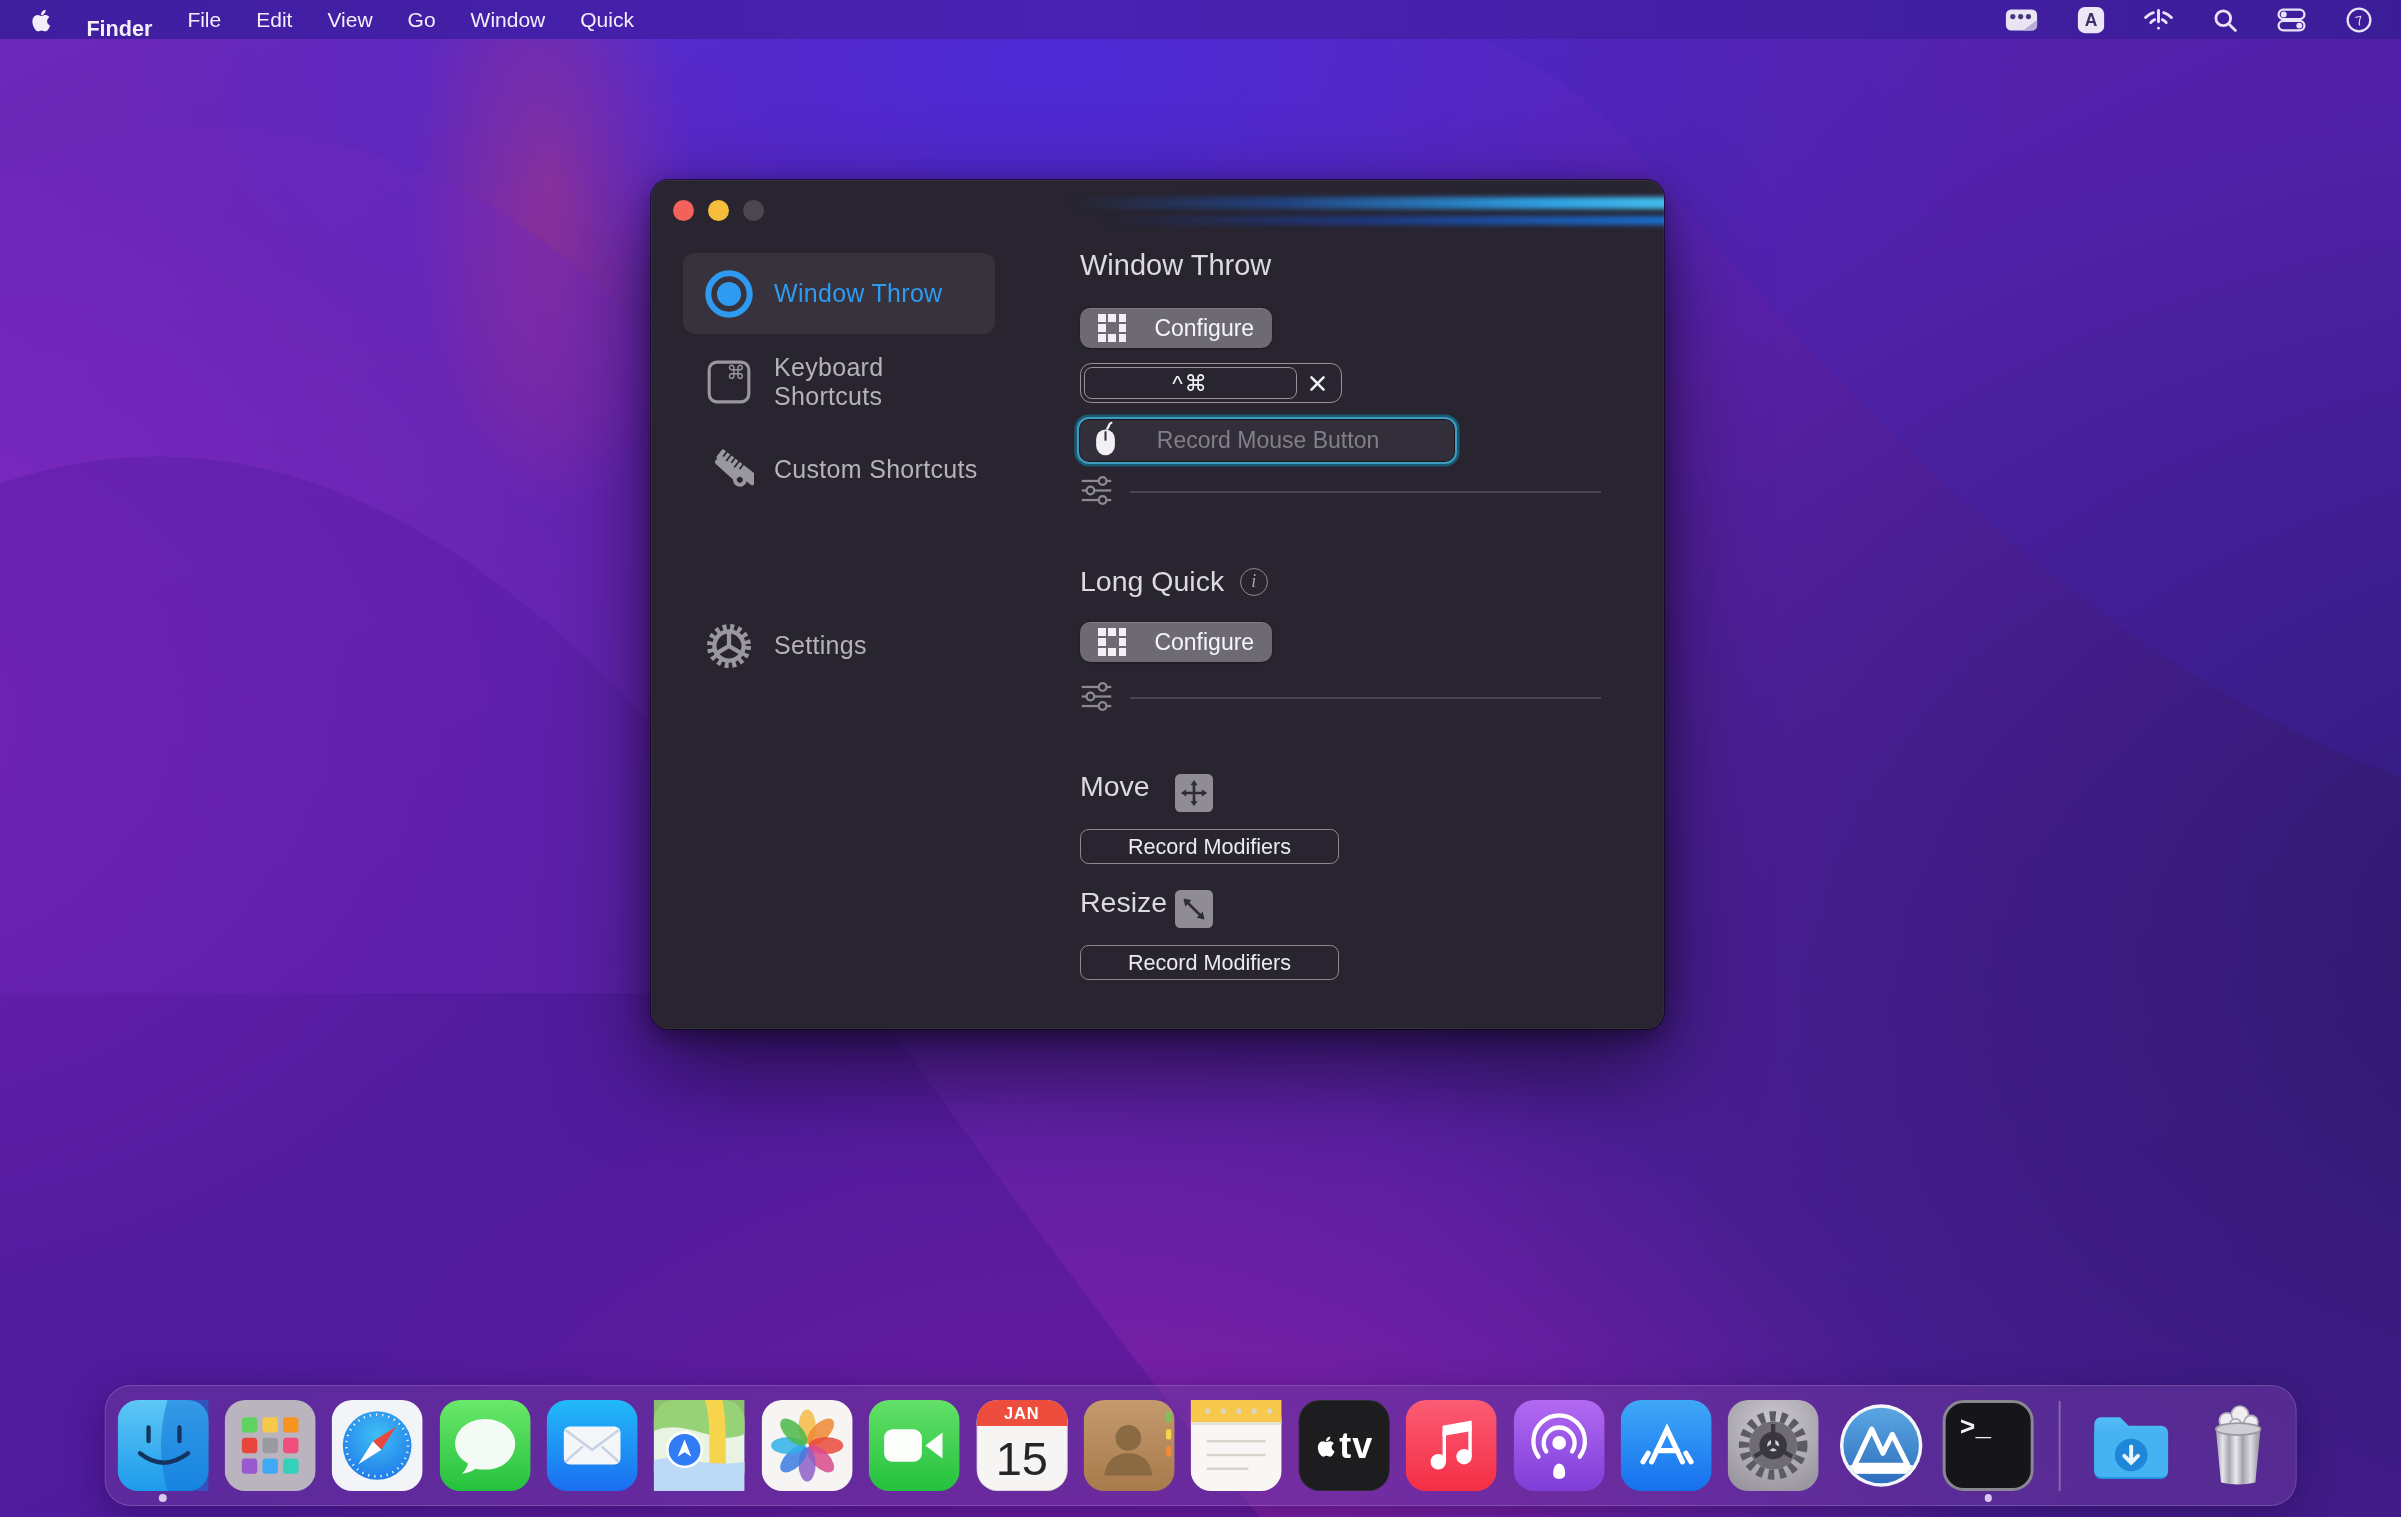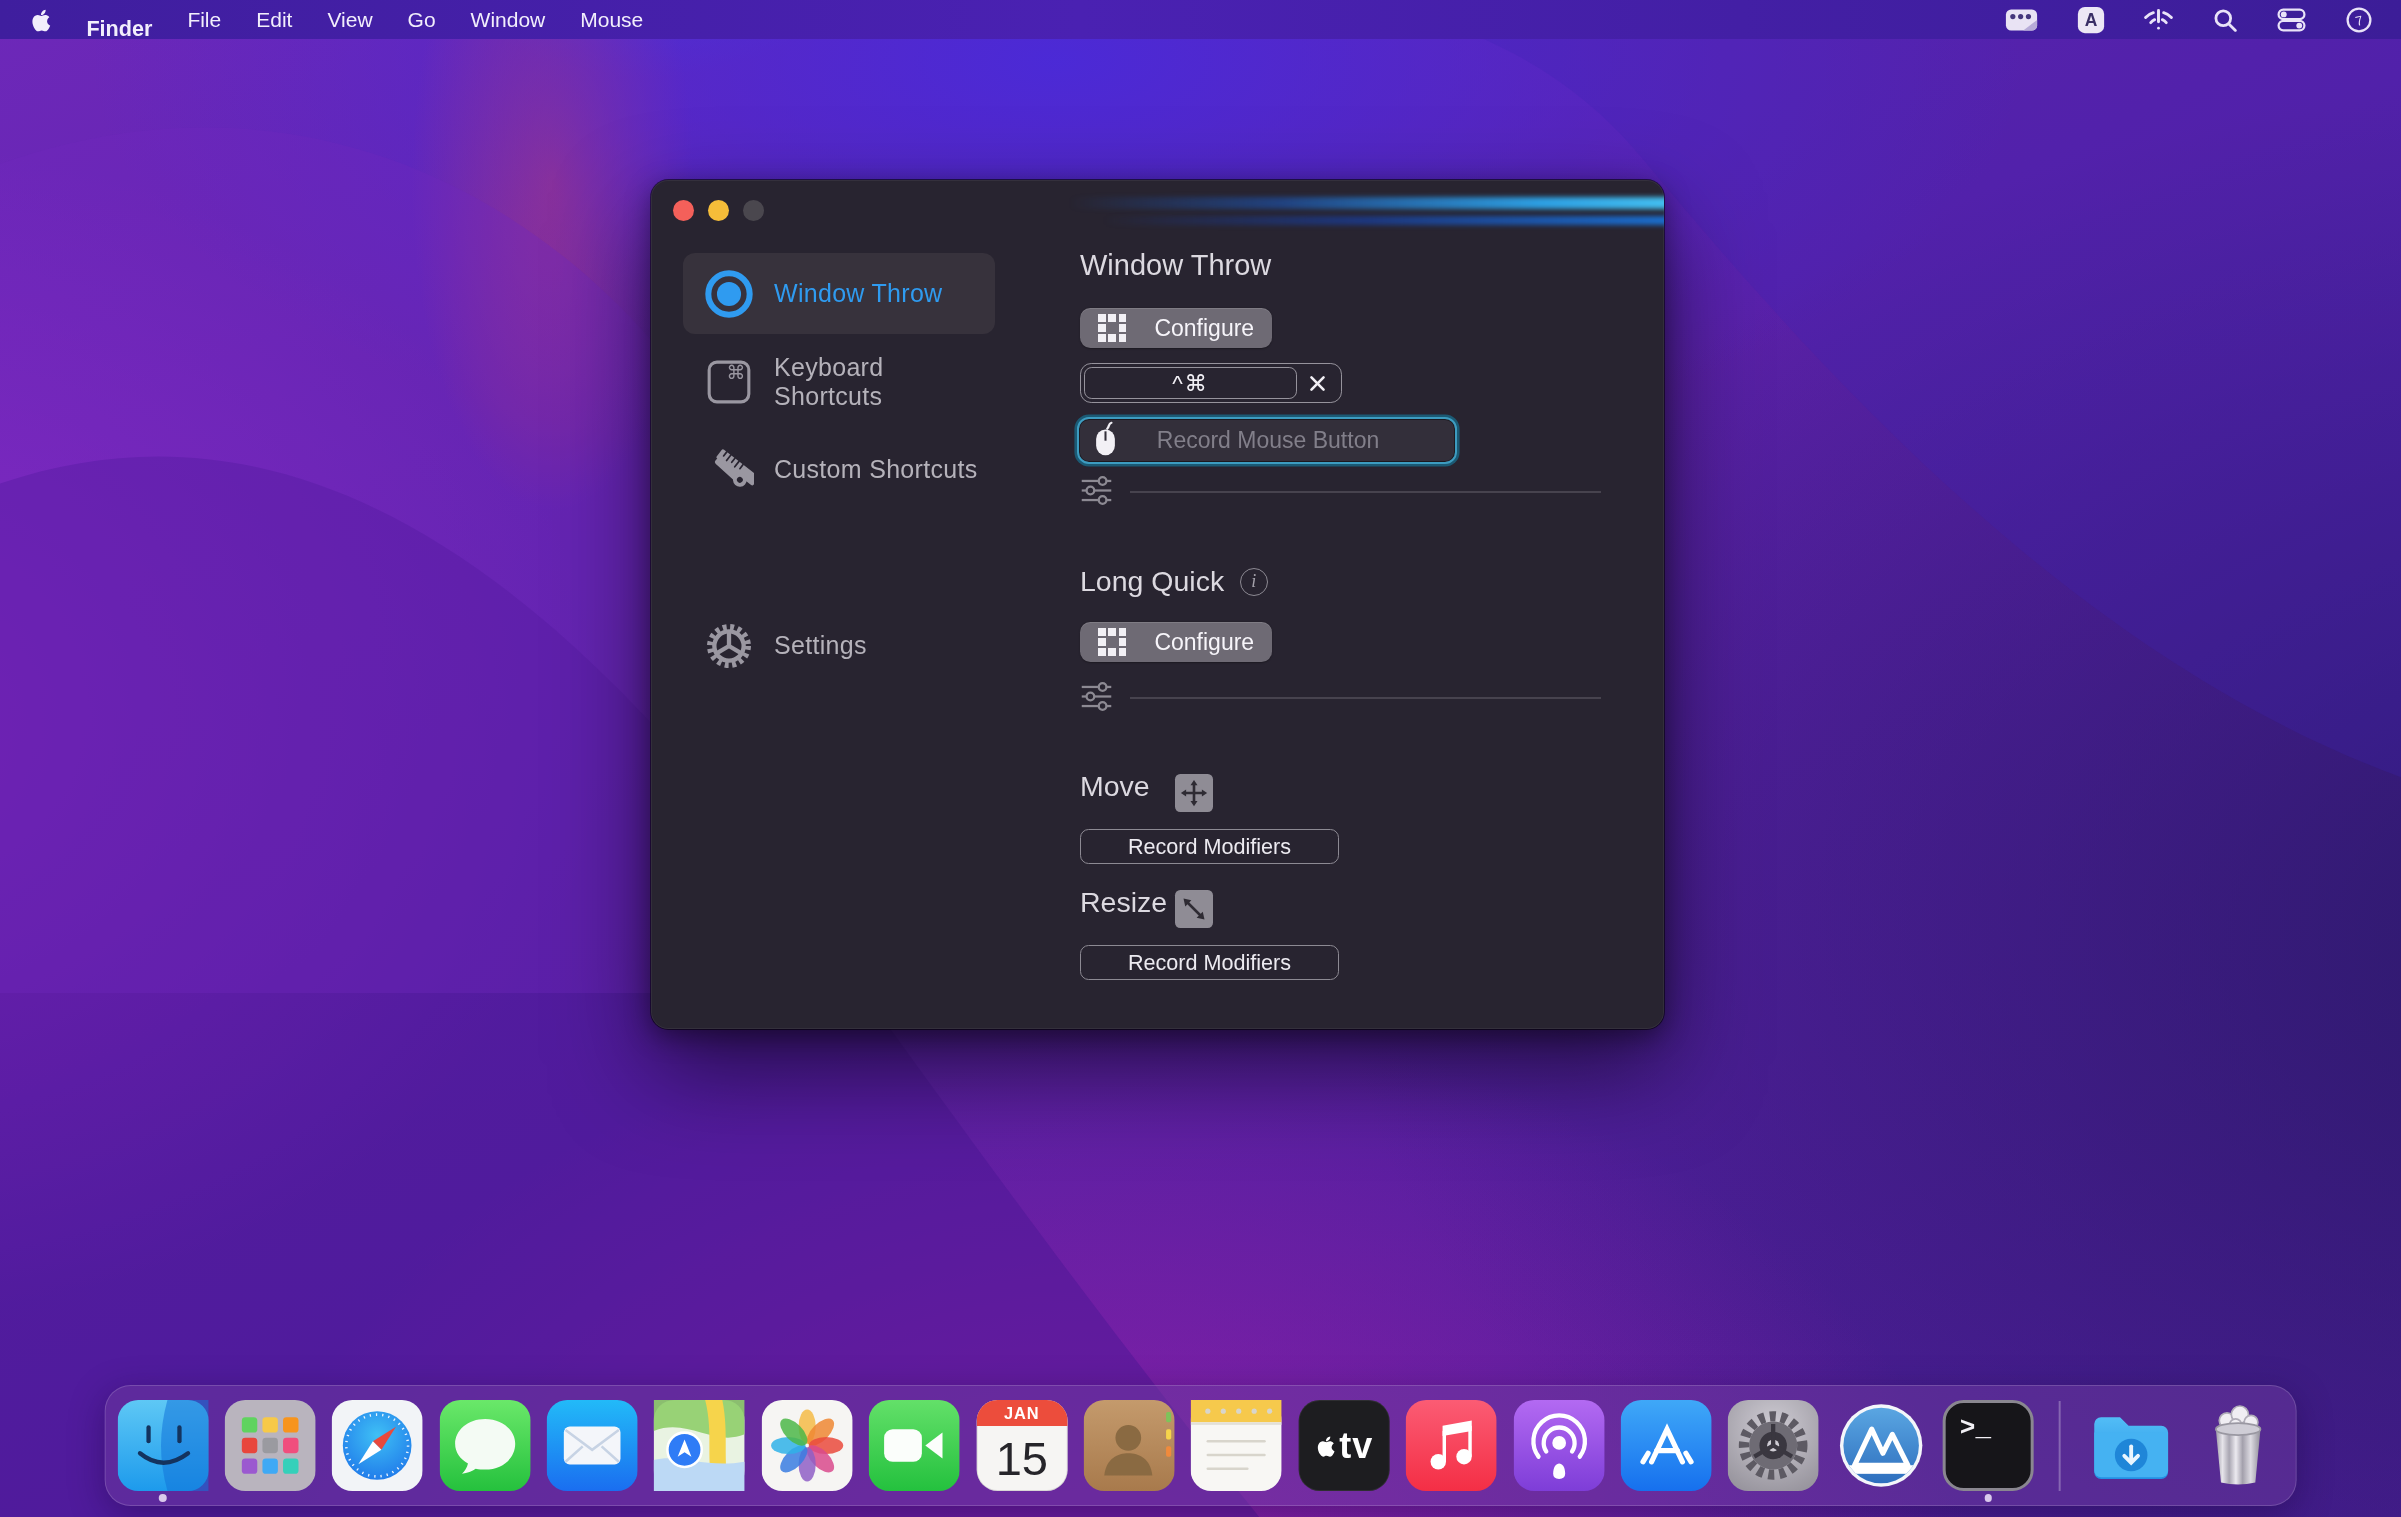--- a/index.html
+++ b/index.html
@@ -122,21 +122,21 @@
           <path d="M19.3 7.8c1-1.2 1.7-2.9 1.5-4.6-1.5.1-3.2 1-4.2 2.2-.9 1-1.8 2.8-1.6 4.4 1.7.2 3.3-.8 4.3-2z"></path>
           <path d="M22.6 17.6c0-3.4 2.8-5 2.9-5.1-1.6-2.3-4-2.6-4.9-2.7-2.1-.2-4.1 1.2-5.1 1.2-1.1 0-2.7-1.2-4.5-1.2-2.3 0-4.4 1.3-5.6 3.4-2.4 4.1-.6 10.2 1.7 13.6 1.1 1.6 2.5 3.5 4.3 3.4 1.7-.1 2.4-1.1 4.5-1.1 2.1 0 2.7 1.1 4.5 1.1 1.9 0 3.1-1.7 4.2-3.3 1.3-1.9 1.9-3.8 1.9-3.9-.1-.1-3.8-1.5-3.9-5.4z"></path>
         </svg>
       </span>
       <span class="mb-app">Finder</span>
       <span class="mb-item">File</span>
       <span class="mb-item">Edit</span>
       <span class="mb-item">View</span>
       <span class="mb-item">Go</span>
       <span class="mb-item">Window</span>
-      <span class="mb-item">Mouse</span>
+      <span class="mb-item">Quick</span>
     </div>
     <div class="mb-right">
       <span class="mb-ico">
         <svg width="35" height="26" viewBox="0 0 40 30">
           <rect x="2" y="3" width="36" height="24" rx="6" fill="#e9e3f4"></rect>
           <path d="M38 15 L38 21 Q38 27 32 27 L22 27 Z" fill="#b7abd8"></path>
           <circle cx="10" cy="11" r="3" fill="#45377c"></circle>
             <circle cx="19" cy="11" r="3" fill="#45377c"></circle>
             <circle cx="28" cy="11" r="3" fill="#45377c"></circle>
         </svg>

